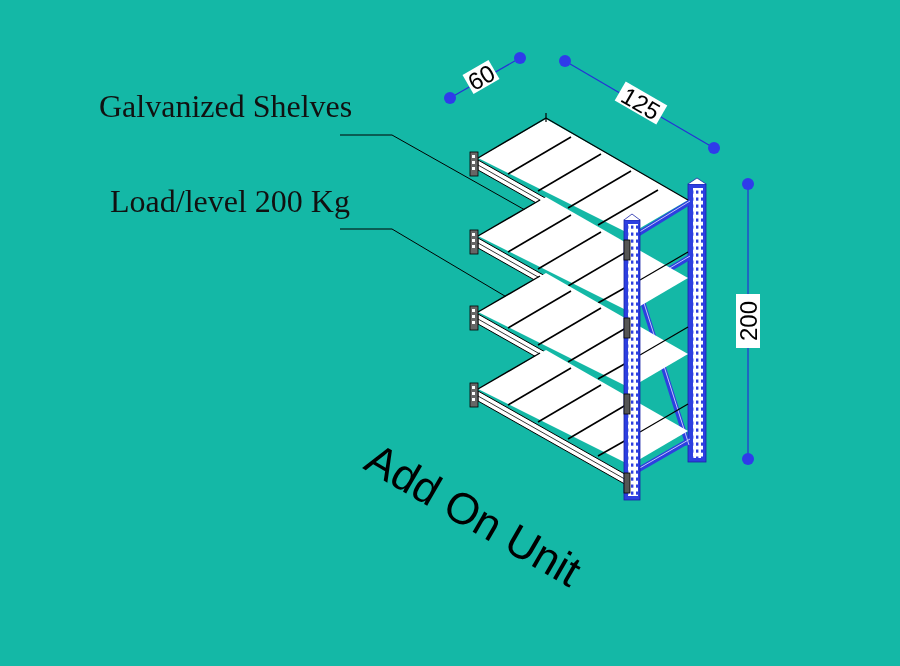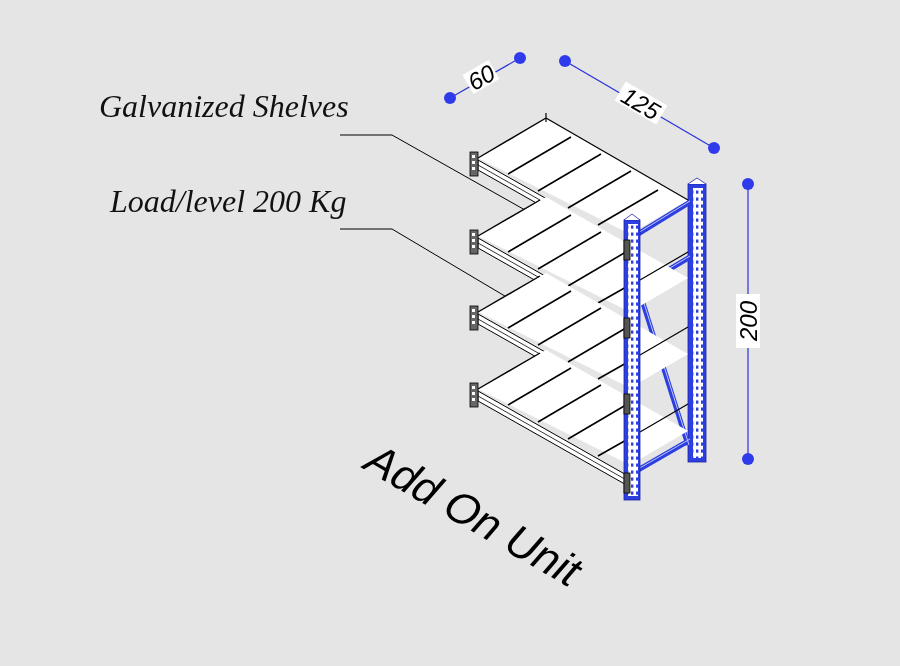--- a/index.html
+++ b/index.html
@@ -1,16 +1,16 @@
 <!DOCTYPE html>
 <html><head>
 <meta charset="utf-8">
 <style>
   html, body { margin: 0; padding: 0; background: #ffffff; }
-  .canvas { position: relative; width: 900px; height: 666px; background: #e5e5e5; overflow: hidden; font-style: italic; }
+  .canvas { position: relative; width: 900px; height: 666px; background: #14b8a6; overflow: hidden; }
   svg { position: absolute; left: 0; top: 0; }
   .serif-label { font-family: "Liberation Serif", "DejaVu Serif", serif; fill: #111; }
   .sans-label { font-family: "Liberation Sans", "DejaVu Sans", sans-serif; fill: #000; }
 </style>
 </head>
 <body>
 
 <div class="canvas">
 <svg width="900" height="666" viewBox="0 0 900 666">
   <defs>

